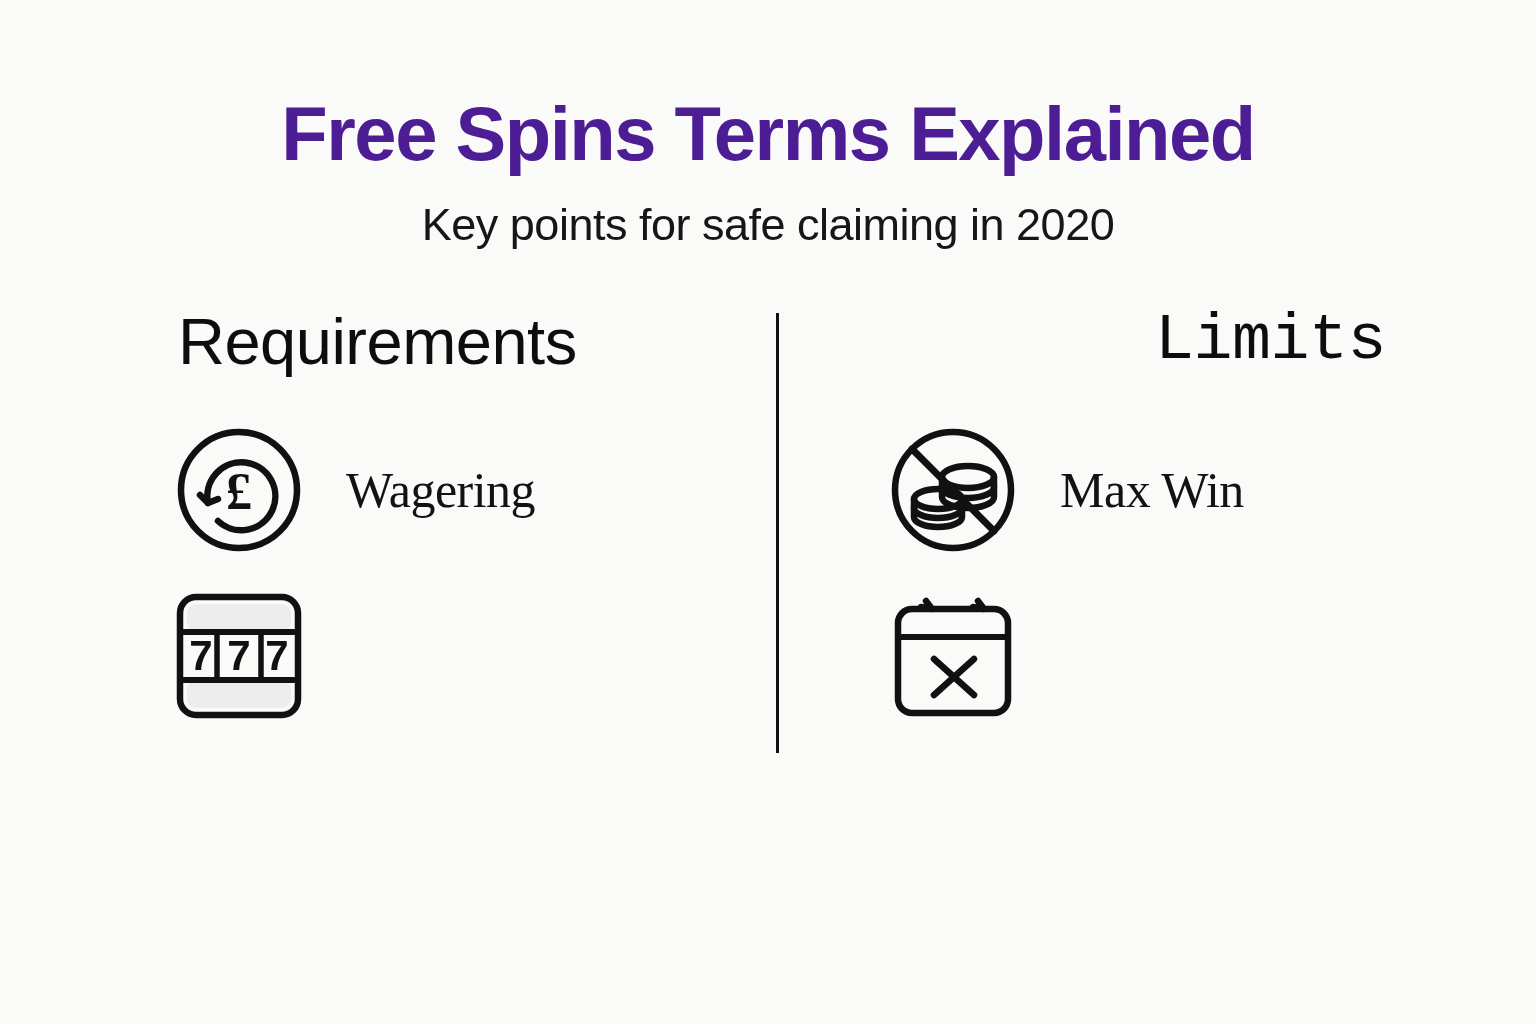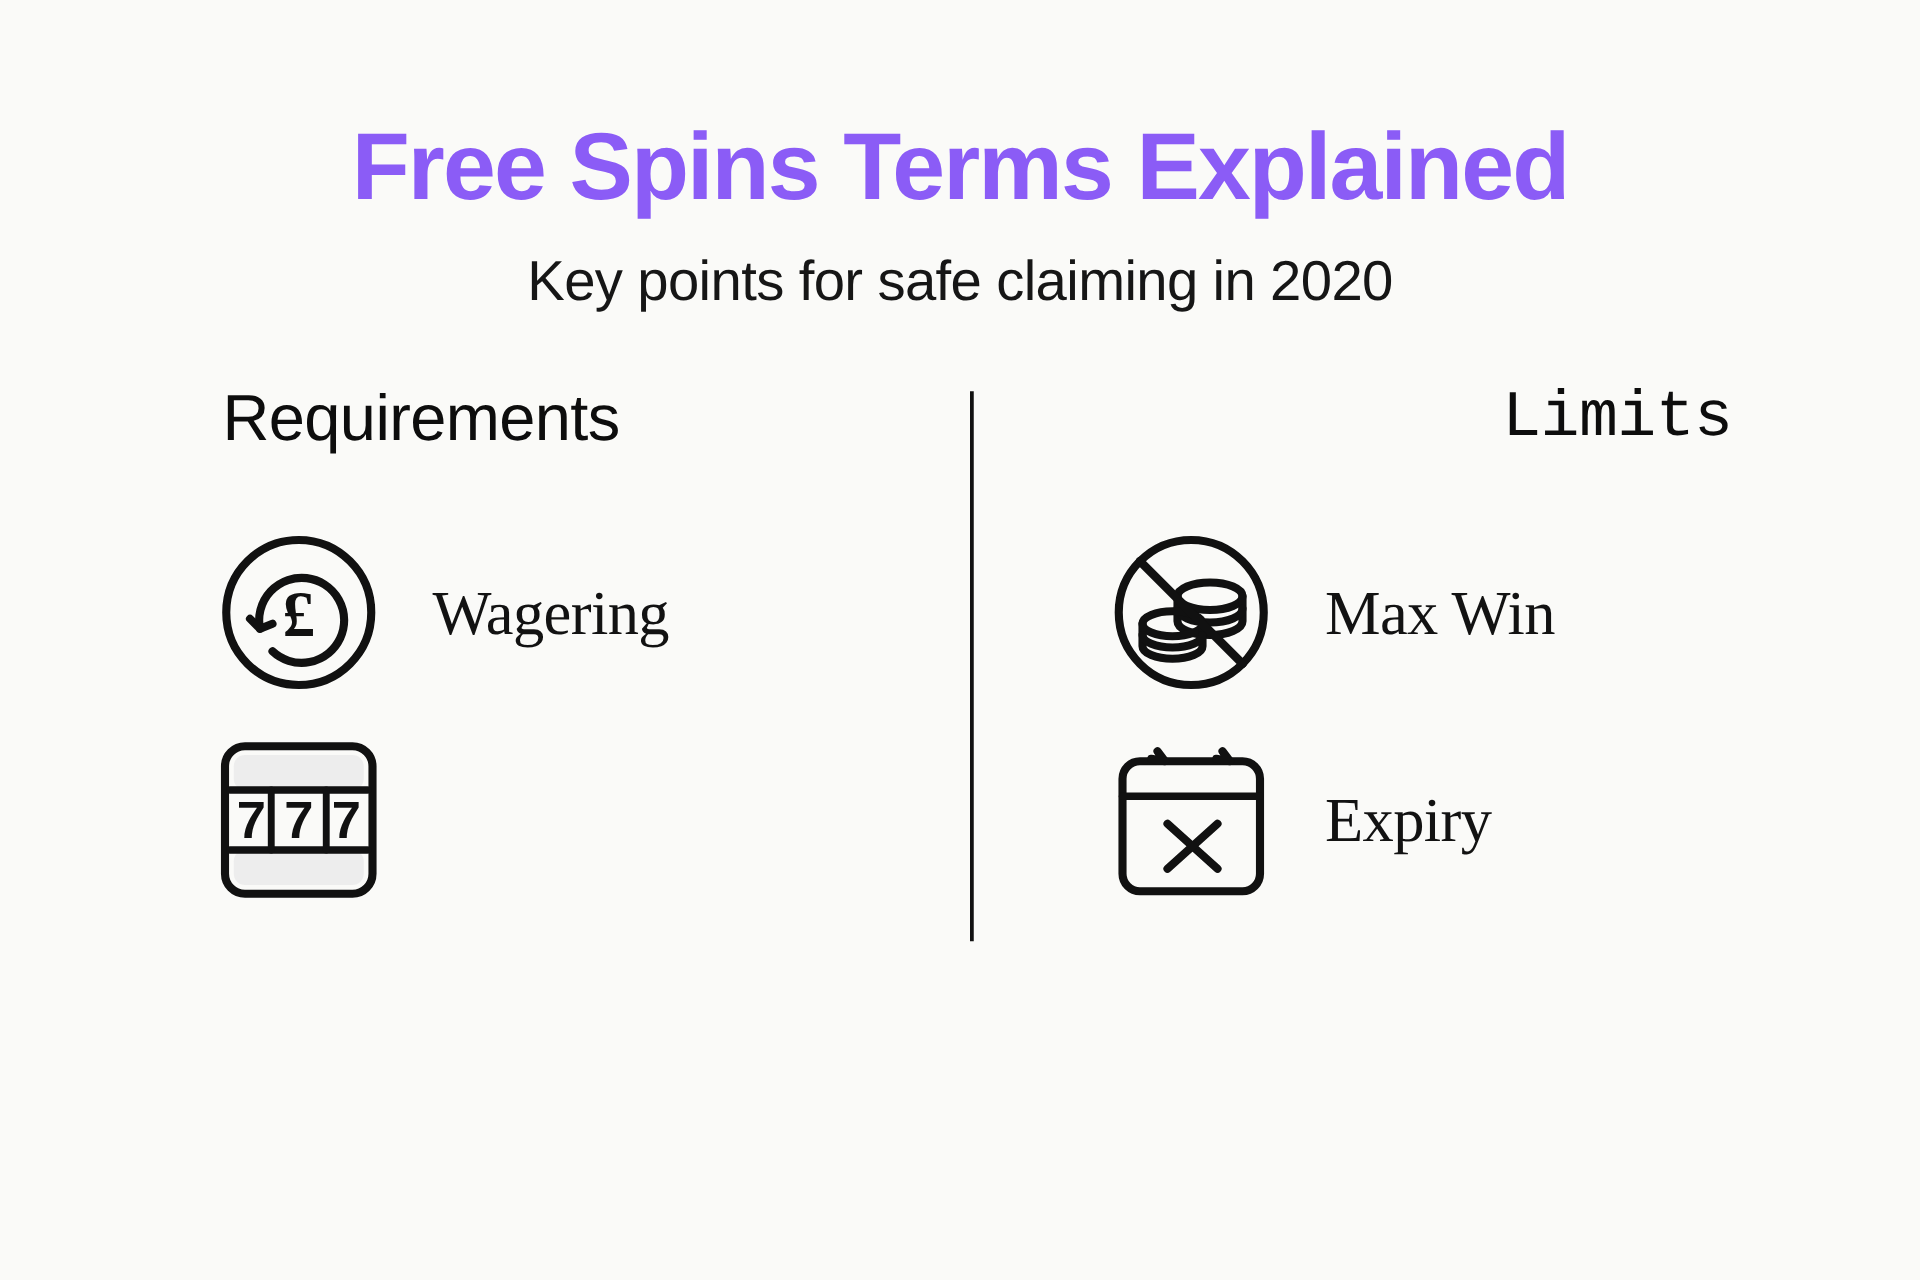--- a/index.html
+++ b/index.html
@@ -26,21 +26,21 @@
   }
 
   
   .title {
     margin-top: 96px;
     font-size: 76px;
     font-weight: 700;
     letter-spacing: -1.5px;
     line-height: 1;
     text-align: center;
-    color: #8b5cf6;
+    color: #4c1d95;
   }
   .subtitle {
     margin-top: 30px;
     font-size: 45px;
     font-weight: 400;
     letter-spacing: -0.5px;
     line-height: 1;
     text-align: center;
     color: #161616;
   }
@@ -62,21 +62,21 @@
     background: #111111;
   }
   .col {
     width: 50%;
     box-sizing: border-box;
   }
   .col-left  { padding-left: 24px; }
   .col-right { padding-left: 120px; }
 
   .col-heading {
-    font-size: 52px;
+    font-size: 65px;
     font-weight: 400;
     letter-spacing: -0.5px;
     line-height: 1;
     color: #0D0D0D;
     height: 60px;
   }
   .col-left .col-heading  { text-align: left; padding-left: 4px; }
   .col-right .col-heading { text-align: right; padding-left: 22px; font-family: Liberation Mono, monospace; }
 
   .items {
@@ -202,21 +202,20 @@
           <div class="item-icon">
             <svg width="130" height="130" viewBox="0 0 130 130" fill="none" stroke="#111111" stroke-width="6.5" stroke-linecap="round" stroke-linejoin="round">
               <rect x="10" y="18" width="110" height="104" rx="14" fill="#FAFAF8"></rect>
               <line x1="10" y1="46" x2="120" y2="46" stroke-width="6"></line>
               <path d="M 38 10 L 44 18 L 33 16"></path>
               <path d="M 90 10 L 96 18 L 85 16"></path>
               <line x1="46" y1="68" x2="86" y2="104" stroke-width="6.5"></line>
               <line x1="86" y1="68" x2="46" y2="104" stroke-width="6.5"></line>
             </svg>
           </div>
-          <div class="item-label">Expiry</div>
         </div>
 
       </div>
     </div>
 
   </div>
 
 
 </div>
 

